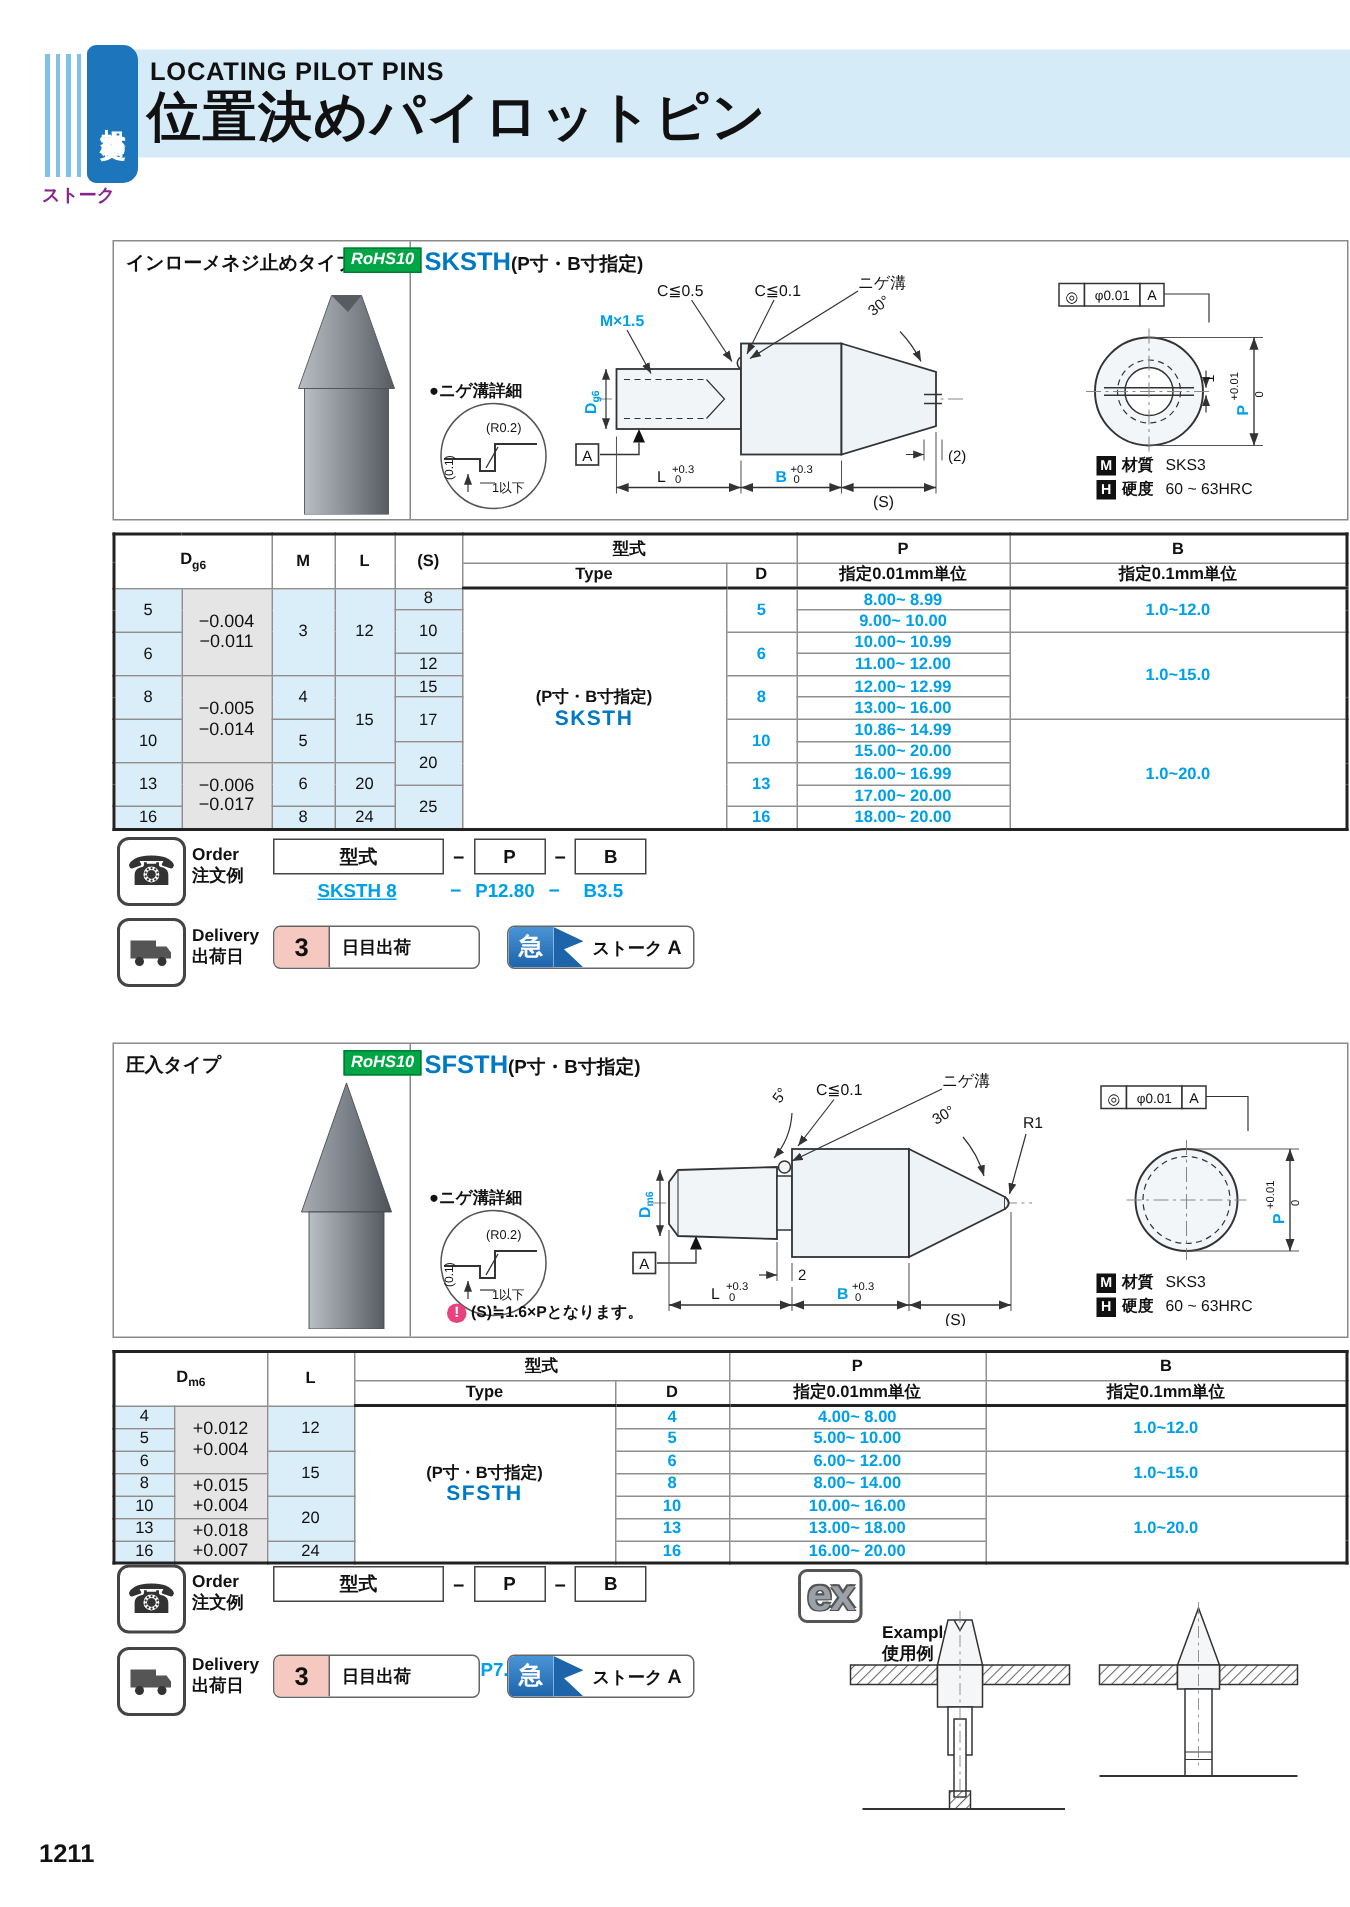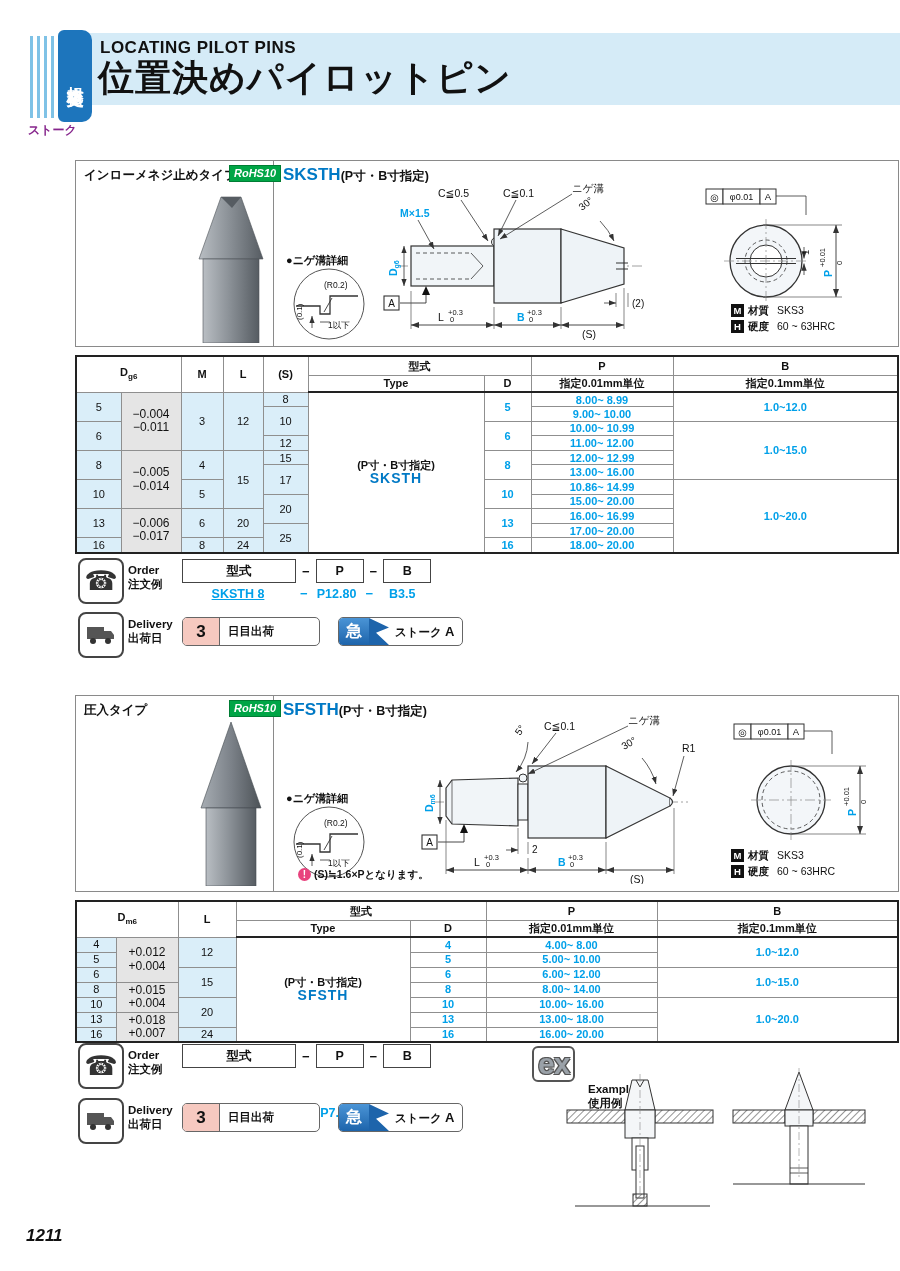--- a/index.html
+++ b/index.html
@@ -9,21 +9,21 @@
   .banner{position:absolute;left:58px;top:33px;width:842px;height:72px;background:#d5ebf7;}
   .stripes{position:absolute;left:30px;top:36px;width:26px;height:82px;
            background:repeating-linear-gradient(90deg,#7fc2e6 0 3px,#fff 3px 7px);}
   .kikaku{position:absolute;left:58px;top:30px;width:34px;height:92px;background:#1d75bc;
           border-radius:6px 10px 10px 6px;color:#fff;font-weight:bold;font-size:17px;
           display:flex;flex-direction:column;align-items:center;justify-content:center;line-height:1.15;
           writing-mode:vertical-rl;text-orientation:upright;letter-spacing:2px;}
   .title-en{position:absolute;left:100px;top:38px;font-size:17px;font-weight:bold;letter-spacing:.5px;}
   .title-ja{position:absolute;left:98px;top:54px;font-size:36px;font-weight:bold;letter-spacing:1px;}
   .purple-note{position:absolute;left:28px;top:122px;font-size:12px;font-weight:bold;color:#86258c;}
-  .pagenum{position:absolute;left:26px;top:1226px;font-size:17px;font-weight:bold;font-style:italic;}
+  .pagenum{position:absolute;left:26px;top:1226px;font-size:17px;font-weight:bold;}
   
   .panel{position:absolute;left:75px;width:822px;border:1px solid #8a8a8a;background:#fff;}
   .panel .vdiv{position:absolute;top:0;bottom:0;left:197px;width:1px;background:#8a8a8a;}
   .ptitle{position:absolute;left:8px;top:6px;font-size:12.5px;font-weight:bold;}
   .rohs{position:absolute;left:153px;top:4px;background:#00a546;color:#fff;font-weight:bold;
         font-size:11px;font-style:italic;padding:1px 4px 2px 4px;border:1px solid #007d34;}
   .mhead{position:absolute;left:207px;top:4px;font-size:16px;font-weight:bold;}
   .mhead .mn{color:#0079c5;font-size:17px;}
   .mhead .ms{color:#111;font-size:12.5px;font-weight:bold;}
   .detail-t{position:absolute;font-size:11px;font-weight:bold;}

